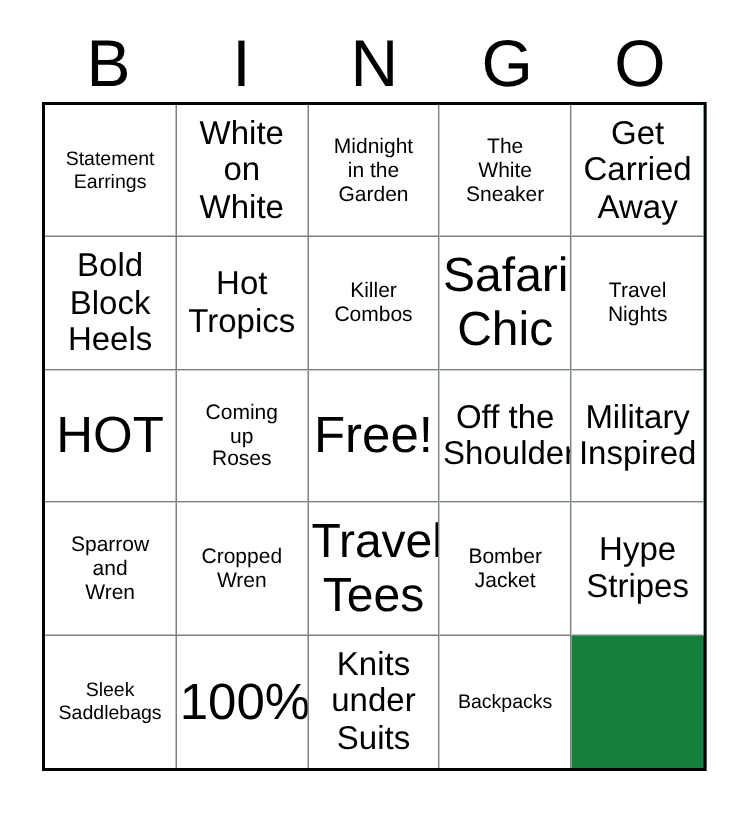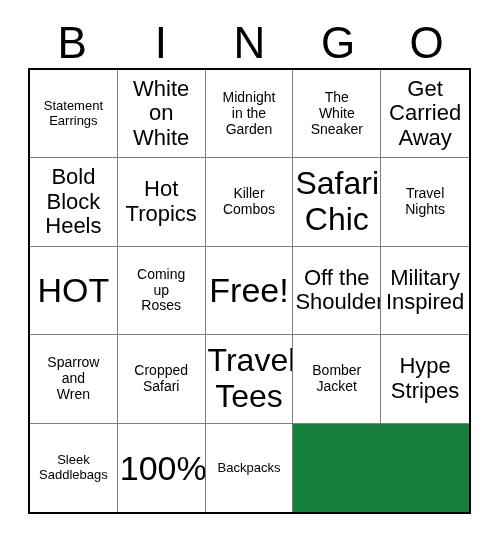--- a/index.html
+++ b/index.html
@@ -158,39 +158,44 @@
         <span class="cell-text">Military
 Inspired</span>
       </div>
       <div class="cell fs-md">
         <span class="cell-text">Sparrow
 and
 Wren</span>
       </div>
       <div class="cell fs-md">
         <span class="cell-text">Cropped
-Safari</span>
+Wren</span>
       </div>
       <div class="cell fs-xl">
         <span class="cell-text">Travel
 Tees</span>
       </div>
       <div class="cell fs-md">
         <span class="cell-text">Bomber
 Jacket</span>
       </div>
       <div class="cell fs-lg">
         <span class="cell-text">Hype
 Stripes</span>
       </div>
       <div class="cell fs-xs">
         <span class="cell-text">Sleek
 Saddlebags</span>
       </div>
       <div class="cell fs-xxl">
         <span class="cell-text">100%</span>
       </div>
+      <div class="cell fs-lg">
+        <span class="cell-text">Knits
+under
+Suits</span>
+      </div>
       <div class="cell fs-xs">
         <span class="cell-text">Backpacks</span>
       </div>
     </div>
 
 </div>
 
 </body></html>

